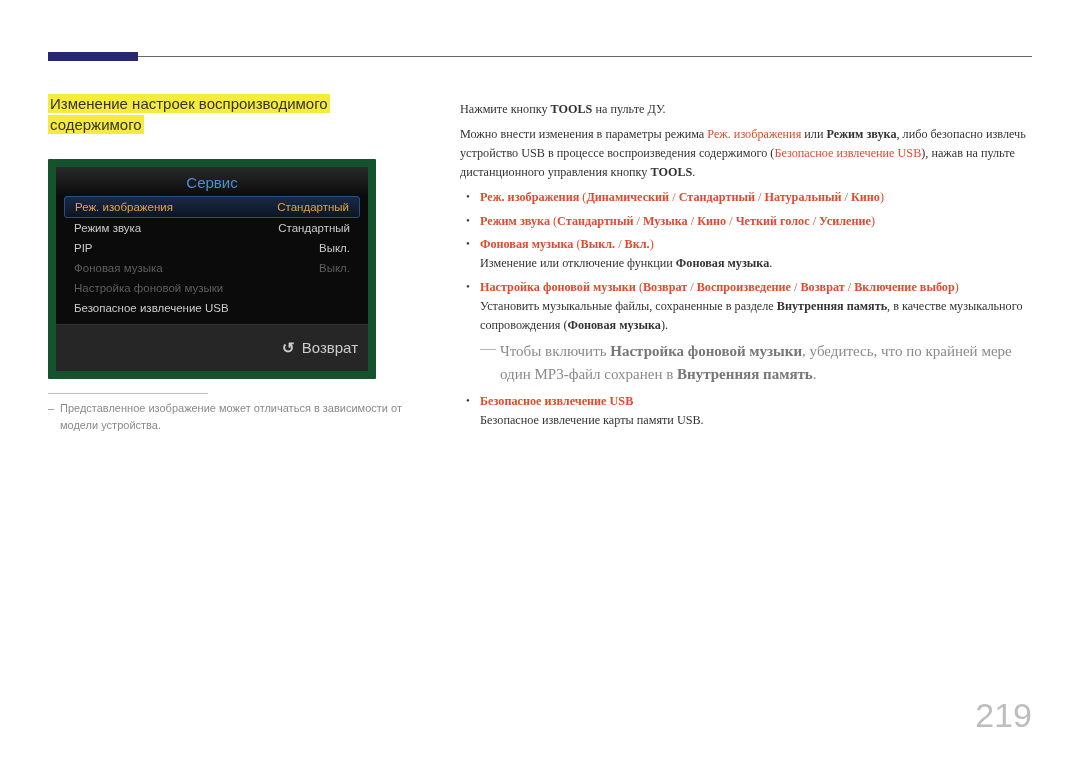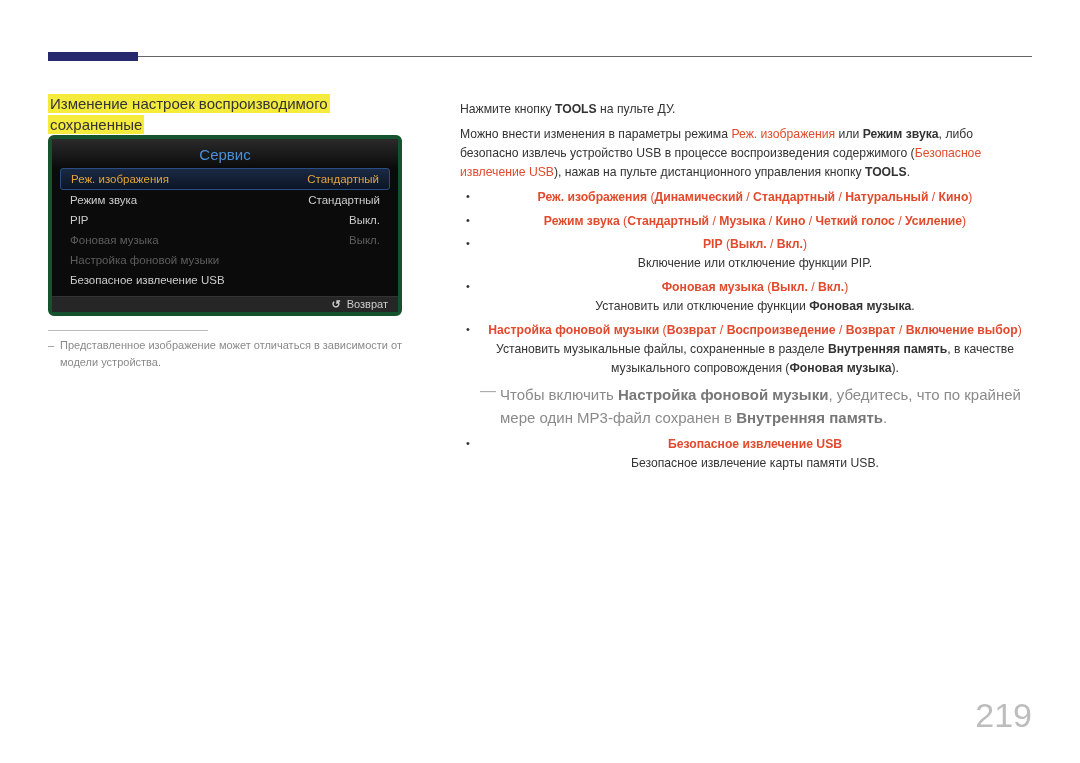--- a/index.html
+++ b/index.html
@@ -31,28 +31,28 @@
     position: absolute;
     top: 93px;
     left: 48px;
     width: 370px;
   }
   .section-title {
     font-size: 15px;
     font-weight: normal;
     color: #333;
     line-height: 1.4;
-    margin-bottom: 0;
+    margin-bottom: 24px;
   }
   .section-title .hl { background: #f5eb3c; padding: 1px 2px; }
   .osd-panel {
-    width: 354px;
+    width: 328px;
     background: #0b0b0b;
-    border: 4px solid #14532d;
-    border-radius: 6px;
+    border: 8px solid #14532d;
+    border-radius: 1px;
   }
   .osd-title {
     text-align: center;
     color: #4b8fd6;
     font-size: 15px;
     padding: 7px 0 5px;
     background: linear-gradient(#2a2a2a,#0b0b0b);
   }
   .osd-list { padding: 0 8px 6px; }
   .osd-row {
@@ -66,23 +66,23 @@
   .osd-row.sel {
     color: #e5a43a;
     border: 1px solid #2a4e84;
     border-radius: 3px;
     background: linear-gradient(#1a2944,#0c1526);
   }
   .osd-row.dim { color: #5e5e5e; }
   .osd-footer {
     background: #262626;
     color: #ccc;
-    font-size: 11px;
+    font-size: 15px;
     text-align: right;
-    padding: 1px 10px;
+    padding: 14px 10px;
     border-top: 1px solid #333;
   }
   .ret-icon { display: inline-block; margin-right: 3px; font-weight: bold; }
   .divider {
     border: none;
     border-top: 1px solid #bbb;
     margin: 14px 0 6px;
     width: 160px;
   }
   .footnote {
@@ -99,26 +99,27 @@
     top: 0;
   }
   .right-col {
     position: absolute;
     top: 100px;
     left: 460px;
     width: 570px;
     font-size: 12.2px;
     line-height: 1.55;
     color: #333;
+    font-family: Liberation Serif, serif;
   }
   .para { margin-bottom: 6px; }
   .red { color: #e14a2c; }
   .bold { font-weight: bold; }
   .red.bold { color: #e14a2c; font-weight: bold; }
-  ul.bullets { list-style: none; padding-left: 20px; text-align: center; }
+  ul.bullets { list-style: none; padding-left: 20px; }
   ul.bullets > li { position: relative; margin-bottom: 5px; }
   ul.bullets > li::before {
     content: "•";
     position: absolute;
     left: -14px;
     top: 0;
     font-size: 11px;
     color: #333;
   }
   .sub-note {
@@ -148,21 +149,21 @@
 </style>
 </head>
 <body>
 
 <div class="topbar"></div>
 <div class="topbar-accent"></div>
 
 <div class="left-col">
   <div class="section-title">
     <span class="hl">Изменение настроек воспроизводимого</span><br>
-    <span class="hl">сохраненные</span>
+    <span class="hl">содержимого</span>
   </div>
 
   <div class="osd-panel">
     <div class="osd-title">Сервис</div>
     <div class="osd-list">
         <div class="osd-row sel">
           <span>Реж. изображения</span>
           <span>Стандартный</span>
         </div>
         <div class="osd-row">
@@ -205,26 +206,22 @@
   </div>
 
   <ul class="bullets">
     <li>
       <span class="red bold">Реж. изображения</span><span class="red"> (</span><span class="red bold">Динамический</span><span class="red"> / </span><span class="red bold">Стандартный</span><span class="red"> / </span><span class="red bold">Натуральный</span><span class="red"> / </span><span class="red bold">Кино</span><span class="red">)</span><br>
     </li>
     <li>
       <span class="red bold">Режим звука</span><span class="red"> (</span><span class="red bold">Стандартный</span><span class="red"> / </span><span class="red bold">Музыка</span><span class="red"> / </span><span class="red bold">Кино</span><span class="red"> / </span><span class="red bold">Четкий голос</span><span class="red"> / </span><span class="red bold">Усиление</span><span class="red">)</span><br>
     </li>
     <li>
-      <span class="red bold">PIP</span><span class="red"> (</span><span class="red bold">Выкл.</span><span class="red"> / </span><span class="red bold">Вкл.</span><span class="red">)</span><br>
-      <span>Включение или отключение функции PIP.</span>
-    </li>
-    <li>
       <span class="red bold">Фоновая музыка</span><span class="red"> (</span><span class="red bold">Выкл.</span><span class="red"> / </span><span class="red bold">Вкл.</span><span class="red">)</span><br>
-      <span>Установить или отключение функции </span><span class="bold">Фоновая музыка</span><span>.</span>
+      <span>Изменение или отключение функции </span><span class="bold">Фоновая музыка</span><span>.</span>
     </li>
     <li>
       <span class="red bold">Настройка фоновой музыки</span><span class="red"> (</span><span class="red bold">Возврат</span><span class="red"> / </span><span class="red bold">Воспроизведение</span><span class="red"> / </span><span class="red bold">Возврат</span><span class="red"> / </span><span class="red bold">Включение выбор</span><span class="red">)</span><br>
       <span>Установить музыкальные файлы, сохраненные в разделе </span><span class="bold">Внутренняя память</span><span>, в качестве музыкального сопровождения (</span><span class="bold">Фоновая музыка</span><span>).</span>
     </li>
   </ul>
 
   <div class="sub-note">
     <span>Чтобы включить </span><span class="bold">Настройка фоновой музыки</span><span>, убедитесь, что по крайней мере один MP3-файл сохранен в </span><span class="bold">Внутренняя память</span><span>.</span>
   </div>

